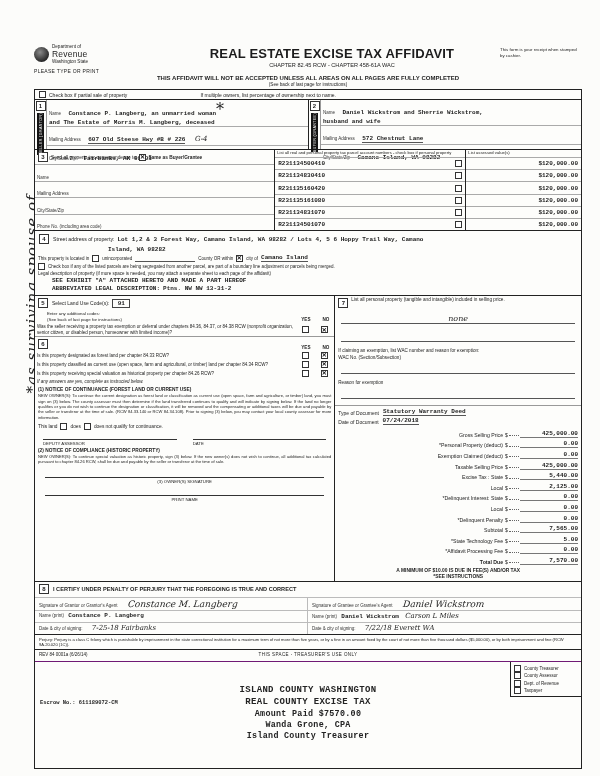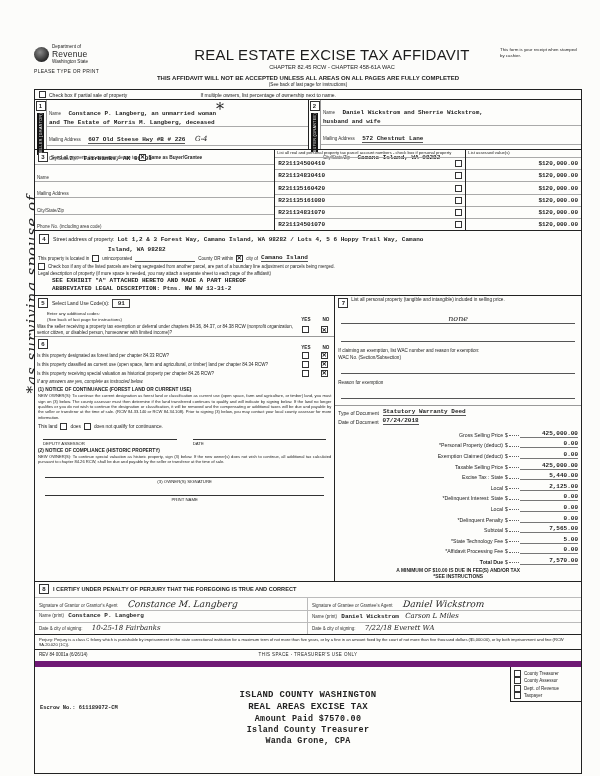--- a/index.html
+++ b/index.html
@@ -10,21 +10,21 @@
   
   .hdr{display:flex;align-items:flex-start;margin-bottom:1px;}
   .agency{width:130px;}
   .logo-row{display:flex;gap:3px;align-items:center;}
   .logo-circle{width:15px;height:15px;border-radius:50%;background:radial-gradient(circle at 40% 35%, #8a8a8a, #222 75%);flex:0 0 15px;}
   .ag1{font-size:4.6px;}
   .ag2{font-size:8.5px;font-weight:normal;letter-spacing:.2px;}
   .ag3{font-size:4.6px;}
   .type-print{font-size:5px;margin-top:4px;letter-spacing:.3px;}
   .title-block{flex:1;text-align:center;padding-top:2px;}
-  .title{font-size:15px;font-weight:normal;letter-spacing:.2px;}
+  .title{font-size:13px;font-weight:bold;letter-spacing:.2px;}
   .subtitle{font-size:5.6px;margin-top:1px;}
   .receipt{width:82px;font-size:4.4px;text-align:left;padding-top:3px;line-height:1.25;}
   .notice{text-align:center;font-size:6px;font-weight:bold;line-height:1.2;}
   .notice-sub{text-align:center;font-size:4.6px;font-weight:normal;}
   
   .mainbox{border:1.2px solid #222;margin-top:2px;background:#fdfdfb;}
   .partial-row{display:flex;font-size:5px;padding:1px 4px;align-items:center;gap:3px;}
   .partial-row .right{margin-left:70px;}
   
   .parties{display:flex;border-top:1px solid #222;height:49px;}
@@ -104,21 +104,21 @@
   .cert{font-size:5.6px;font-weight:bold;padding:1.5px 3px;display:flex;align-items:center;gap:3px;}
   .sigrow{display:flex;}
   .sigcell{width:50%;box-sizing:border-box;padding:1px 4px;font-size:4.6px;border-top:1px solid #bbb;min-height:12px;}
   .sigcell.first{border-right:1px solid #bbb;}
   .sig{font-size:9px;margin-left:6px;transform:skewX(-6deg);display:inline-block;}
   .handmid{font-size:7px;margin-left:5px;}
   
   .perjury{border-top:1px solid #222;font-size:4.1px;line-height:1.3;padding:2px 4px;}
   .revrow{position:relative;border-top:1px solid #222;font-size:4.5px;padding:1.5px 4px;height:8px;}
   .revrow .center{position:absolute;left:0;right:0;text-align:center;letter-spacing:.4px;}
-  .treasurer{position:relative;border-top:6px solid #701a75;height:106px;}
+  .treasurer{position:relative;border-top:1px solid #701a75;height:106px;}
   .routing{position:absolute;top:0;right:0;width:64px;border-left:1px solid #222;border-bottom:1px solid #222;padding:2px 3px;font-size:4.5px;background:#fdfdfb;}
   .rrow{display:flex;align-items:center;gap:3px;height:7.5px;}
   .escrow{position:absolute;left:5px;top:38px;font-size:5.4px;font-family:"Liberation Mono",monospace;font-weight:bold;}
   .stamp{position:absolute;left:50%;top:22px;transform:translateX(-50%);width:320px;text-align:center;font-family:"Liberation Mono",monospace;font-weight:bold;font-size:8.4px;line-height:1.35;letter-spacing:.3px;color:#232323;}
   .stamp .big{font-size:9px;}
   
   .margin-note{position:absolute;left:-98px;top:285px;width:260px;text-align:center;transform:rotate(-90deg);font-size:15px;letter-spacing:1px;color:#1e1e1e;}
 </style>
 </head>
 <body>
@@ -526,21 +526,21 @@
           </div>
           <div class="sigcell">
             <span class="lbl">Name (print)</span>
             <span class="val">Daniel Wickstrom</span>
             <span class="hand handmid">Carson L Miles</span>
           </div>
         </div>
         <div class="sigrow">
           <div class="sigcell first">
             <span class="lbl">Date &amp; city of signing:</span>
-            <span class="hand handmid">10-25-18   Fairbanks</span>
+            <span class="hand handmid">7-25-18   Fairbanks</span>
           </div>
           <div class="sigcell">
             <span class="lbl">Date &amp; city of signing:</span>
             <span class="hand handmid">7/22/18   Everett WA</span>
           </div>
         </div>
       </div>
 
       <div class="perjury">Perjury: Perjury is a class C felony which is punishable by imprisonment in the state correctional institution for a maximum term of not more than five years, or by a fine in an amount fixed by the court of not more than five thousand dollars ($5,000.00), or by both imprisonment and fine (RCW 9A.20.020 (1C)).</div>
 
@@ -564,22 +564,22 @@
               <span>Dept. of Revenue</span>
             </div>
           <div class="rrow">
               <span class="cb"></span>
               <span>Taxpayer</span>
             </div>
         </div>
         <div class="escrow">Escrow No.: 611189072-CM</div>
         <div class="stamp">
           <div class="big">ISLAND COUNTY WASHINGTON</div>
-          <div class="big">REAL AREAS EXCISE TAX</div>
+          <div class="big">REAL COUNTY EXCISE TAX</div>
           <div>Amount Paid $7570.00</div>
+          <div>Wanda Grone, CPA</div>
           <div>Island County Treasurer</div>
-          <div>Wanda Grone, CPA</div>
         </div>
       </div>
 
     </div>
   </div>
 </div>
 
 </body></html>

